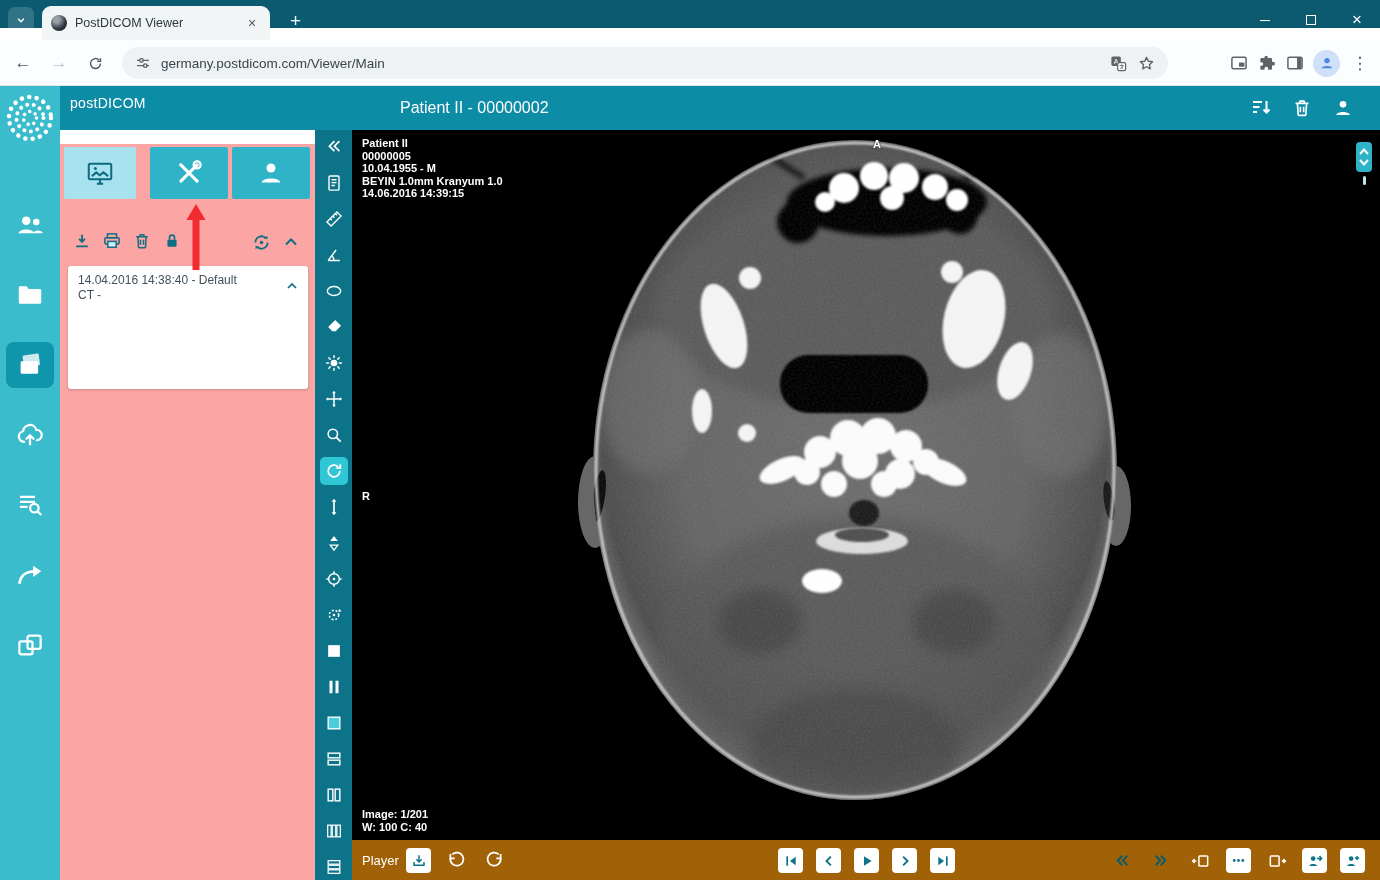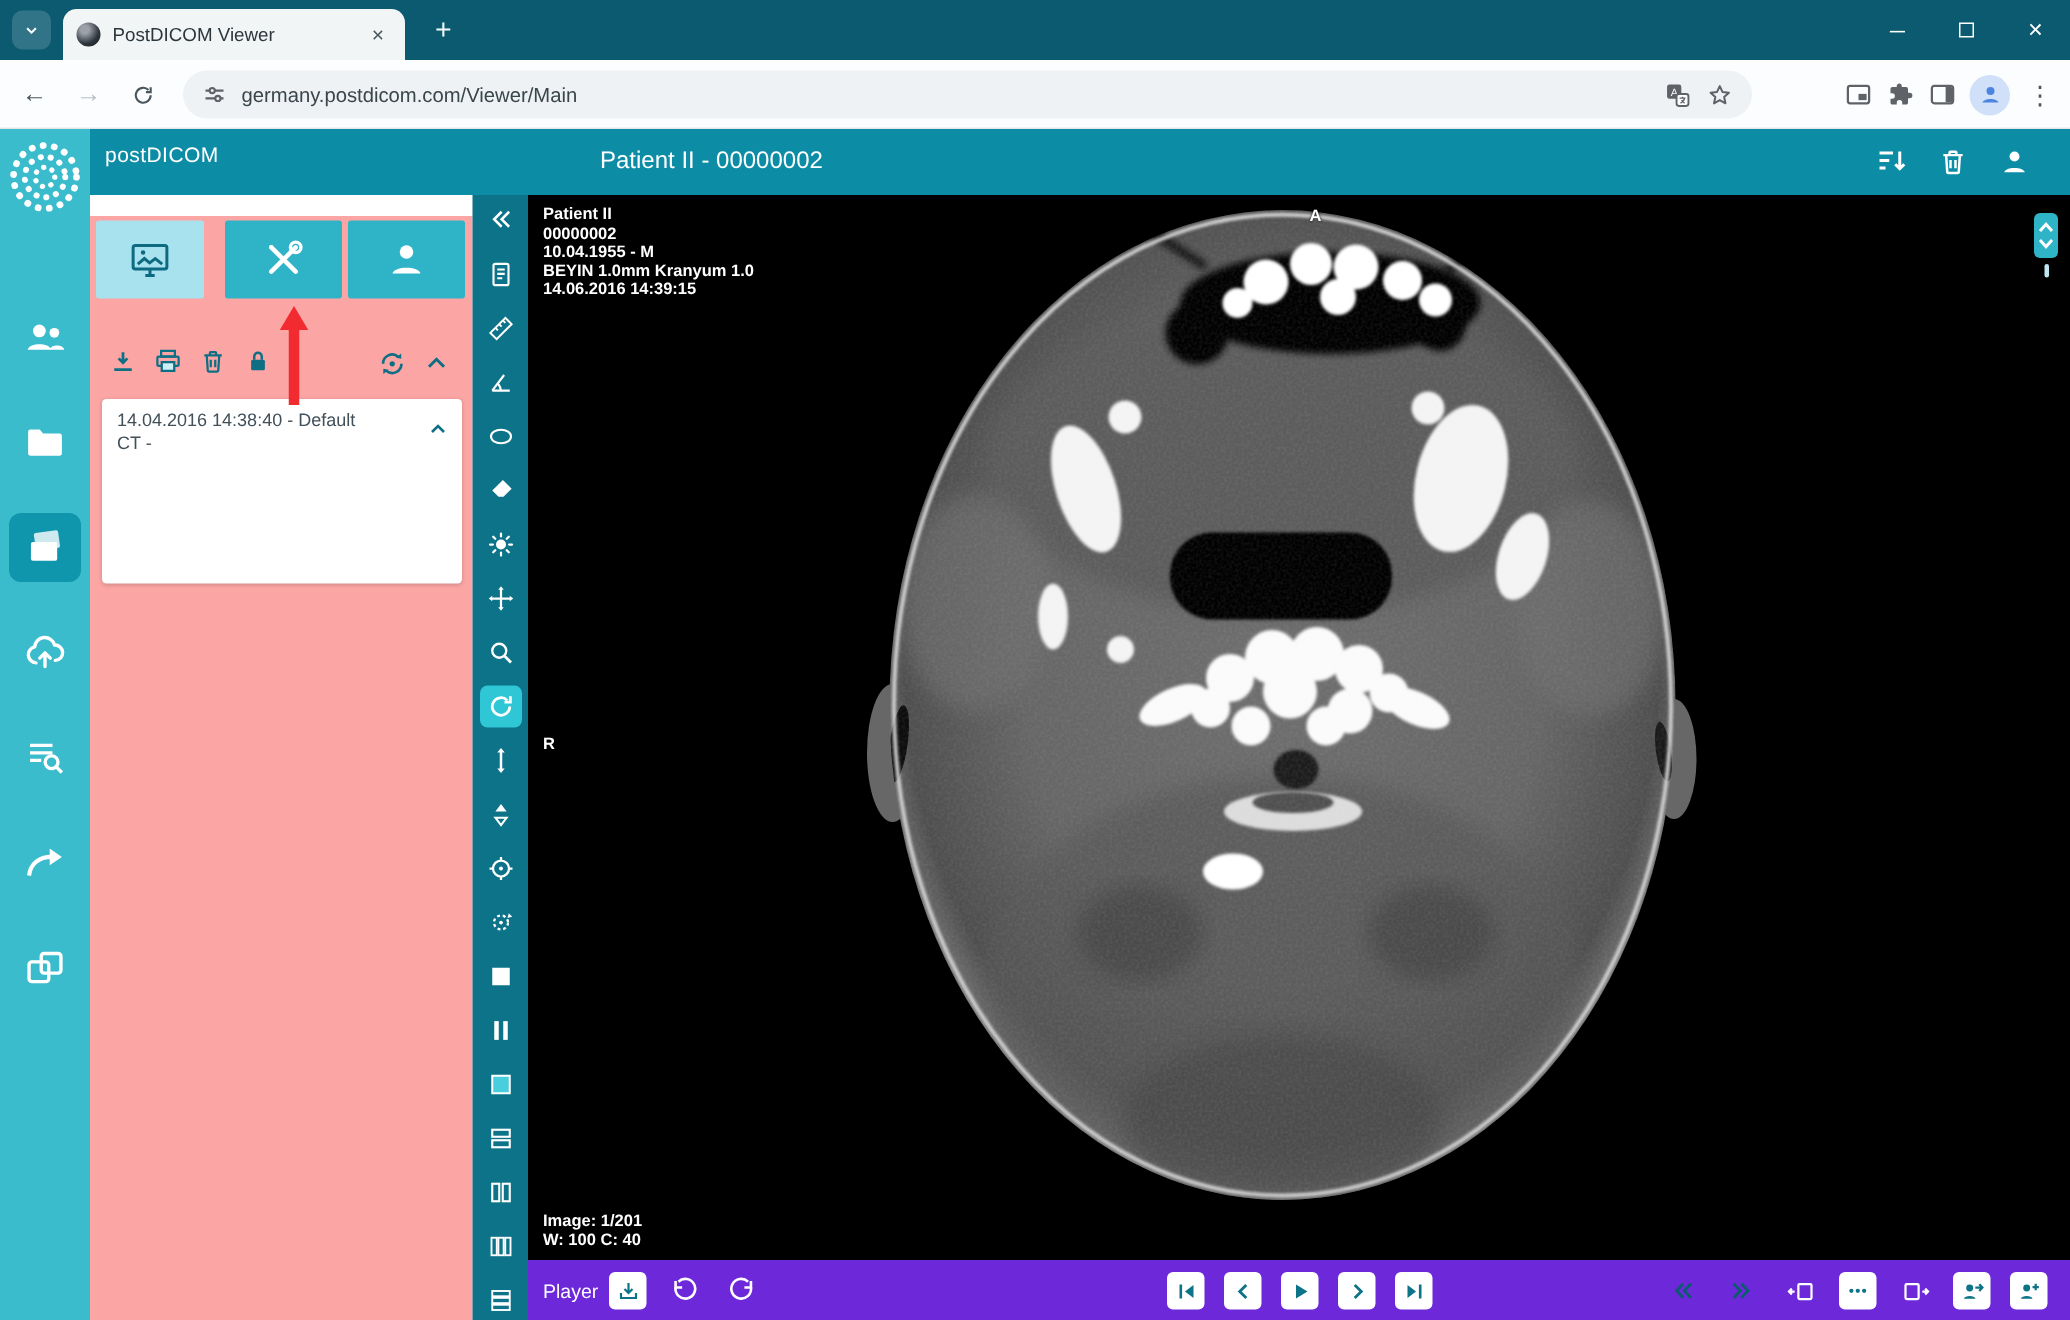--- a/index.html
+++ b/index.html
@@ -1,21 +1,21 @@
 <!DOCTYPE html>
 <html><head>
 <meta charset="utf-8">
 <style>
 *{margin:0;padding:0;box-sizing:border-box}
 body{font-family:"Liberation Sans",sans-serif;background:#fff}
 .screen{position:relative;width:1380px;height:880px;overflow:hidden;background:#fff}
 svg{display:block}
 .ab{position:absolute}
 
-.chrome-top{position:absolute;left:0;top:0;width:100%;height:40px;background:#0b5a70}
+.chrome-top{position:absolute;left:0;top:0;width:100%;height:28px;background:#0b5a70}
 .tab-search{position:absolute;left:8px;top:7px;width:26px;height:26px;border-radius:7px;background:rgba(255,255,255,.16);color:#fff;display:flex;align-items:center;justify-content:center}
 .tab{position:absolute;left:42px;top:6px;width:228px;height:34px;background:#f2f5f6;border-radius:9px 9px 0 0;display:flex;align-items:center;padding:0 9px;gap:8px}
 .favicon{width:16px;height:16px;border-radius:50%;background:radial-gradient(circle at 35% 30%,#9aa1a8 0 18%,#30363d 60%,#14181c);flex:0 0 auto}
 .tab-title{font-size:12.5px;color:#2b373d;flex:1;white-space:nowrap;overflow:hidden}
 .tab-close{width:18px;height:18px;border-radius:50%;color:#49565d;font-size:14px;display:flex;align-items:center;justify-content:center;line-height:1}
 .newtab{position:absolute;left:283px;top:8px;width:25px;height:25px;color:#eef6f8;font-size:19px;display:flex;align-items:center;justify-content:center}
 .winbox{position:absolute;right:0;top:0;height:40px;display:flex}
 .winbtn{width:46px;height:40px;display:flex;align-items:center;justify-content:center;color:#fff;font-size:14px}
 .winbtn .sq{width:10px;height:10px;border:1.4px solid #fff;display:block}
 .addr-row{position:absolute;left:0;top:40px;width:100%;height:46px;background:#fcfdfe;border-bottom:1px solid #e3e7e9}
@@ -52,21 +52,21 @@
 
 .tool-rail{position:absolute;left:315px;top:130px;width:37px;height:750px;background:#0c7389;display:flex;flex-direction:column;align-items:center;padding-top:3px;gap:8px;overflow:hidden}
 .tbtn{flex:0 0 auto;width:28px;height:28px;border-radius:5px;display:flex;align-items:center;justify-content:center;color:#fff}
 .tbtn.on{background:#2fc6d6}
 
 .viewer{position:absolute;left:352px;top:130px;width:1028px;height:710px;background:#000;overflow:hidden}
 .ov{position:absolute;color:#fff;font-weight:bold;font-size:11px;line-height:12.5px;text-shadow:0 0 2px #000}
 .vscroll{position:absolute;right:8px;top:12px;width:16px;height:30px;background:#2fb4c7;border-radius:4px;display:flex;flex-direction:column;align-items:center;justify-content:center;gap:2px}
 .vtrack{position:absolute;right:14px;top:46px;width:3px;height:9px;background:#bfe9f2;border-radius:2px}
 
-.player{position:absolute;left:352px;top:840px;width:1028px;height:40px;background:#6d28d9}
+.player{position:absolute;left:352px;top:840px;width:1028px;height:40px;background:#a16207}
 .plabel{position:absolute;left:10px;top:13px;color:#fff;font-size:13px}
 .pw{position:absolute;top:8px;width:25px;height:25px;background:#fff;border-radius:4px;color:#0c7389;display:flex;align-items:center;justify-content:center}
 .pg{position:absolute;top:8px;width:25px;height:25px;color:#fff;display:flex;align-items:center;justify-content:center}
 .pg.dim{color:#0a5b6d}
 </style>
 </head>
 <body>
 
 <div class="screen">
 
@@ -531,21 +531,21 @@
         <ellipse cx="470" cy="451" rx="20" ry="12" fill="#ffffff" filter="url(#b1)"></ellipse>
         <ellipse cx="247" cy="366" rx="6" ry="26" fill="#0c0c0c" transform="rotate(8 247 366)"></ellipse>
         <ellipse cx="757" cy="371" rx="5" ry="20" fill="#1a1a1a" transform="rotate(-8 757 371)"></ellipse>
         <rect width="1028" height="710" filter="url(#grain)" opacity=".18"></rect>
         <ellipse cx="503" cy="340" rx="259" ry="327" fill="none" stroke="#d8d8d8" stroke-width="2.5" filter="url(#b1)"></ellipse>
       </g>
     </svg>
 
     <div class="ov" style="left:10px;top:7px">
       <div>Patient II</div>
-      <div>00000002</div>
+      <div>00000005</div>
       <div>10.04.1955 - M</div>
       <div>BEYIN 1.0mm Kranyum 1.0</div>
       <div>14.06.2016 14:39:15</div>
     </div>
     <div class="ov" style="left:515px;top:8px;width:20px;text-align:center">A</div>
     <div class="ov" style="left:10px;top:360px">R</div>
     <div class="ov" style="left:10px;top:678px">
       <div>Image: 1/201</div>
       <div>W: 100 C: 40</div>
     </div>

